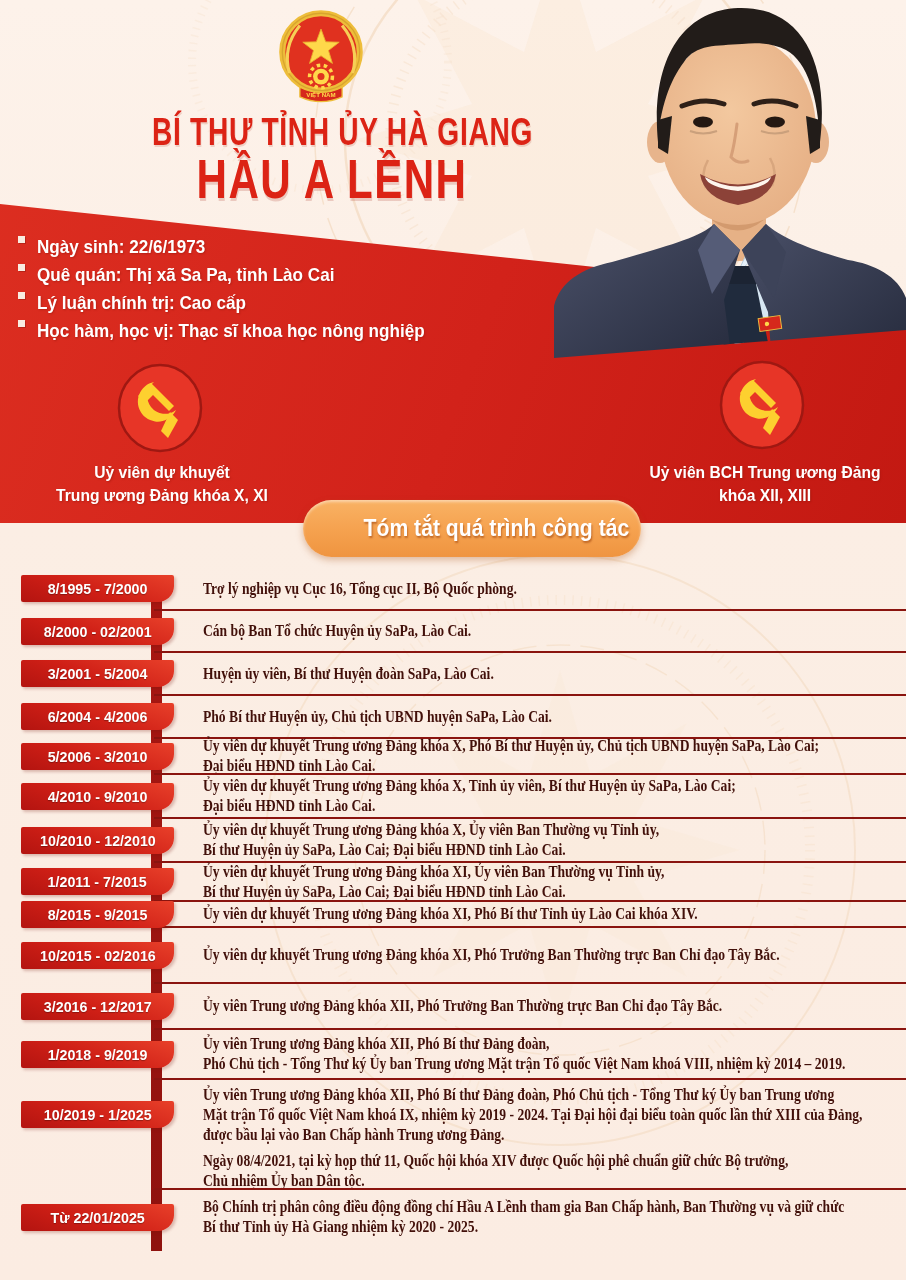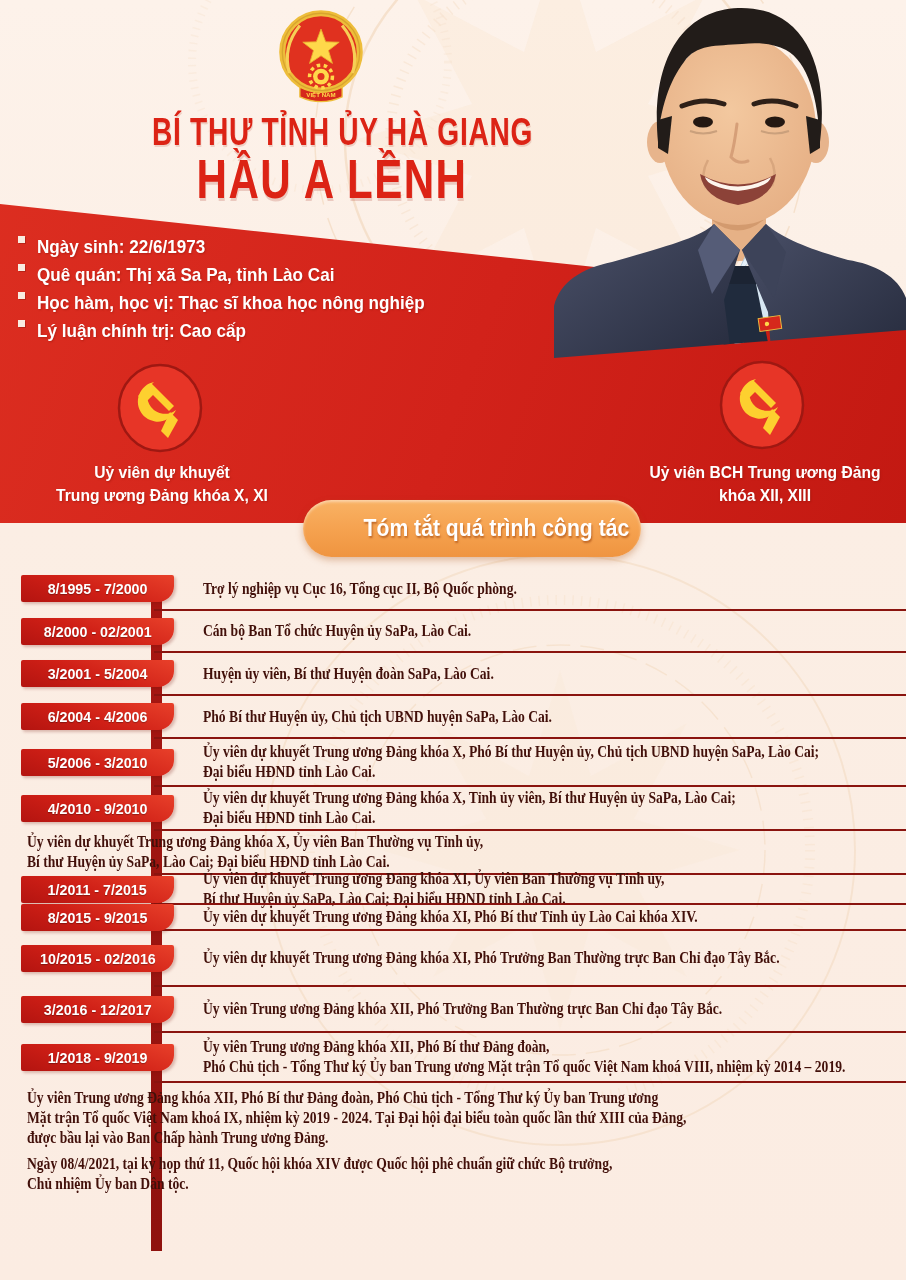--- a/index.html
+++ b/index.html
@@ -185,25 +185,25 @@
     <div class="info-item">
       <span class="info-bullet"></span>
       <span class="info-text">Ngày sinh: 22/6/1973</span>
     </div>
     <div class="info-item">
       <span class="info-bullet"></span>
       <span class="info-text">Quê quán: Thị xã Sa Pa, tỉnh Lào Cai</span>
     </div>
     <div class="info-item">
       <span class="info-bullet"></span>
-      <span class="info-text">Học hàm, học vị: Thạc sĩ khoa học nông nghiệp</span>
+      <span class="info-text">Lý luận chính trị: Cao cấp</span>
     </div>
     <div class="info-item">
       <span class="info-bullet"></span>
-      <span class="info-text">Lý luận chính trị: Cao cấp</span>
+      <span class="info-text">Học hàm, học vị: Thạc sĩ khoa học nông nghiệp</span>
     </div>
   </div>
 
   <svg class="hs-emblem hs-left" viewBox="0 0 86 90" xmlns="http://www.w3.org/2000/svg">
     <ellipse cx="43" cy="45" rx="41" ry="43" fill="#e73527" stroke="#9f1812" stroke-width="2.5"></ellipse>
     <path d="M 37 19 A 20 20 0 1 0 59 47 A 15 15 0 1 1 37 19 Z" fill="#fdd02f"></path>
     <path d="M 53 49 L 61 57 L 51 75 L 44 68 Z" fill="#fdd02f"></path>
     <path d="M 29 25 L 34 20 L 57 43 L 52 48 Z" fill="#fdd02f"></path>
     <path d="M 21 33 L 33 21 L 40 28 L 28 40 Z" fill="#fdd02f"></path>
   </svg>
@@ -271,21 +271,21 @@
       <div class="datecell">
           <div class="datebadge">
             <span class="datetext">6/2004 - 4/2006</span>
           </div>
         </div>
       <div class="descwrap">
           <div class="desc">Phó Bí thư Huyện ủy, Chủ tịch UBND huyện SaPa, Lào Cai.</div>
         </div>
     </div>
 
-    <div class="row" style="height:48px">
+    <div class="row" style="height:36px">
       <div class="sepline"></div>
       <div class="datecell">
           <div class="datebadge">
             <span class="datetext">5/2006 - 3/2010</span>
           </div>
         </div>
       <div class="descwrap">
           <div class="desc">Ủy viên dự khuyết Trung ương Đảng khóa X, Phó Bí thư Huyện ủy, Chủ tịch UBND huyện SaPa, Lào Cai;
 Đại biểu HĐND tỉnh Lào Cai.</div>
         </div>
@@ -299,27 +299,32 @@
           </div>
         </div>
       <div class="descwrap">
           <div class="desc">Ủy viên dự khuyết Trung ương Đảng khóa X, Tỉnh ủy viên, Bí thư Huyện ủy SaPa, Lào Cai;
 Đại biểu HĐND tỉnh Lào Cai.</div>
         </div>
     </div>
 
     <div class="row" style="height:44px">
       <div class="sepline"></div>
+      <div class="datecell">
+          <div class="datebadge">
+            <span class="datetext">10/2010 - 12/2010</span>
+          </div>
+        </div>
       <div class="descwrap">
           <div class="desc">Ủy viên dự khuyết Trung ương Đảng khóa X, Ủy viên Ban Thường vụ Tỉnh ủy,
 Bí thư Huyện ủy SaPa, Lào Cai; Đại biểu HĐND tỉnh Lào Cai.</div>
         </div>
     </div>
 
-    <div class="row" style="height:30px">
+    <div class="row" style="height:39px">
       <div class="sepline"></div>
       <div class="datecell">
           <div class="datebadge">
             <span class="datetext">1/2011 - 7/2015</span>
           </div>
         </div>
       <div class="descwrap">
           <div class="desc">Ủy viên dự khuyết Trung ương Đảng khóa XI, Ủy viên Ban Thường vụ Tỉnh ủy,
 Bí thư Huyện ủy SaPa, Lào Cai; Đại biểu HĐND tỉnh Lào Cai.</div>
         </div>
@@ -369,30 +374,47 @@
           </div>
         </div>
       <div class="descwrap">
           <div class="desc">Ủy viên Trung ương Đảng khóa XII, Phó Bí thư Đảng đoàn,
 Phó Chủ tịch - Tổng Thư ký Ủy ban Trung ương Mặt trận Tổ quốc Việt Nam khoá VIII, nhiệm kỳ 2014 – 2019.</div>
         </div>
     </div>
 
     <div class="row row-t" style="height:110px">
       <div class="sepline"></div>
+      <div class="datecell">
+          <div class="datebadge">
+            <span class="datetext">10/2019 - 1/2025</span>
+          </div>
+        </div>
       <div class="descwrap">
         <div class="paras">
           <div class="para desc-p" style="white-space:pre-line;">Ủy viên Trung ương Đảng khóa XII, Phó Bí thư Đảng đoàn, Phó Chủ tịch - Tổng Thư ký Ủy ban Trung ương
 Mặt trận Tổ quốc Việt Nam khoá IX, nhiệm kỳ 2019 - 2024. Tại Đại hội đại biểu toàn quốc lần thứ XIII của Đảng,
 được bầu lại vào Ban Chấp hành Trung ương Đảng.</div>
           <div class="para desc-p" style="white-space:pre-line;">Ngày 08/4/2021, tại kỳ họp thứ 11, Quốc hội khóa XIV được Quốc hội phê chuẩn giữ chức Bộ trưởng,
 Chủ nhiệm Ủy ban Dân tộc.</div>
         </div>
       </div>
     </div>
 
+    <div class="row" style="height:56px">
+      <div class="sepline"></div>
+      <div class="datecell">
+          <div class="datebadge">
+            <span class="datetext">Từ 22/01/2025</span>
+          </div>
+        </div>
+      <div class="descwrap">
+          <div class="desc">Bộ Chính trị phân công điều động đồng chí Hầu A Lềnh tham gia Ban Chấp hành, Ban Thường vụ và giữ chức
+Bí thư Tỉnh ủy Hà Giang nhiệm kỳ 2020 - 2025.</div>
+        </div>
+    </div>
   </div>
 
   <div class="source-badge">
     <span class="source-text">baohagiang.vn</span>
   </div>
 
 </div>
 
 </body></html>

